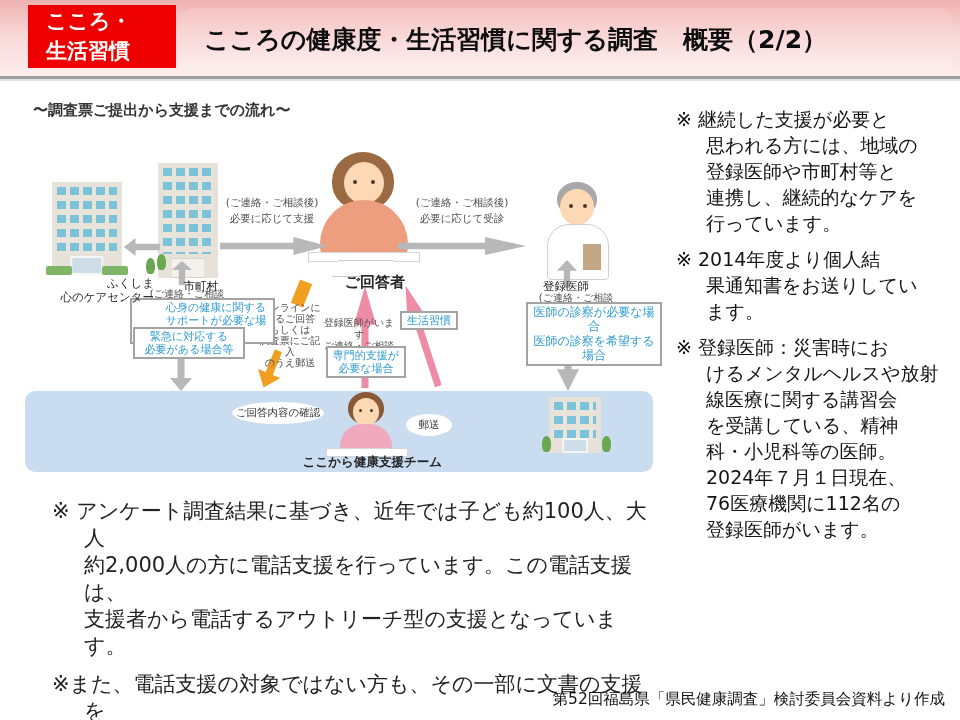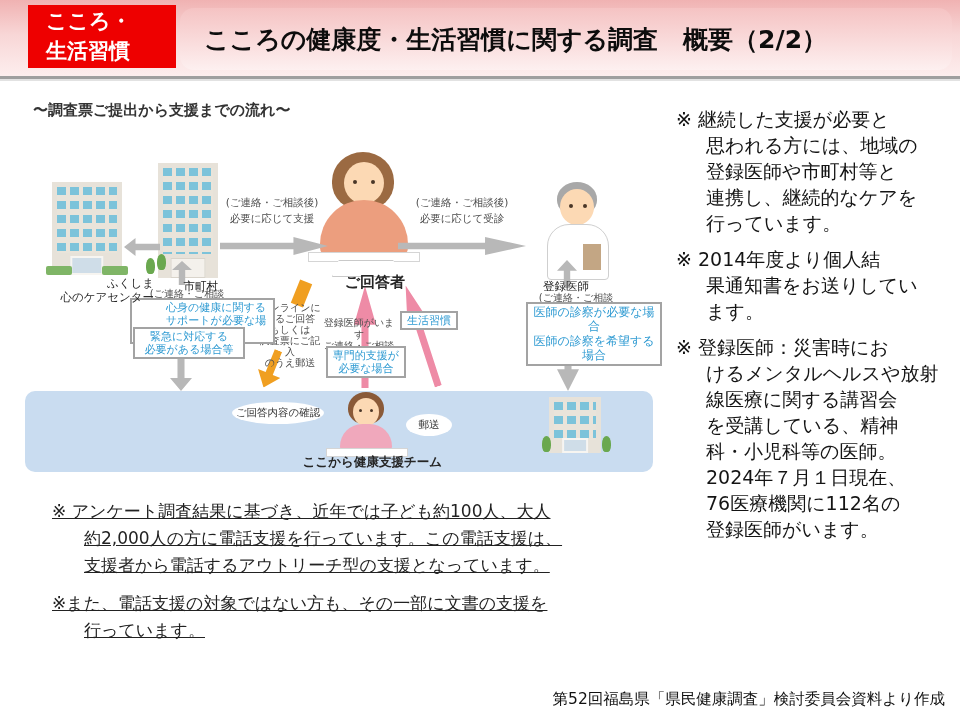--- a/index.html
+++ b/index.html
@@ -63,22 +63,22 @@
   .pr .eye { position:absolute; width:4px; height:4px; background:#4a3728; border-radius:50%; }
   .pr .body { position:absolute; }
   .pr .desk { position:absolute; background:#fff; border:1px solid #d5d5d5; }
   .pr .paper { position:absolute; background:#fff; border:1px solid #c9c9c9;
     clip-path:polygon(10% 0,90% 0,100% 100%,0 100%); }
   
   .sidebar { position:absolute; left:676px; top:106px; width:274px; }
   .snote { font-size:19px; line-height:26px; color:#141414; padding-left:30px; text-indent:-30px;
     white-space:pre-line; margin-bottom:10px; }
   .bottom-notes { position:absolute; left:52px; top:498px; width:604px; }
-  .bnote { font-size:17px; line-height:27px; color:#222; padding-left:32px; text-indent:-32px;
-    white-space:pre-line; margin-bottom:11px;text-decoration:underline; }
+  .bnote { font-size:21px; line-height:27px; color:#222; padding-left:32px; text-indent:-32px;
+    white-space:pre-line; margin-bottom:11px; }
   .footer { position:absolute; right:15px; top:689px; font-size:15.5px; color:#111; }
 </style>
 </head>
 <body>
 
 <div class="slide">
 
   <div class="header-band"></div>
   <div class="title-plate"></div>
   <div class="header-sep"></div>

